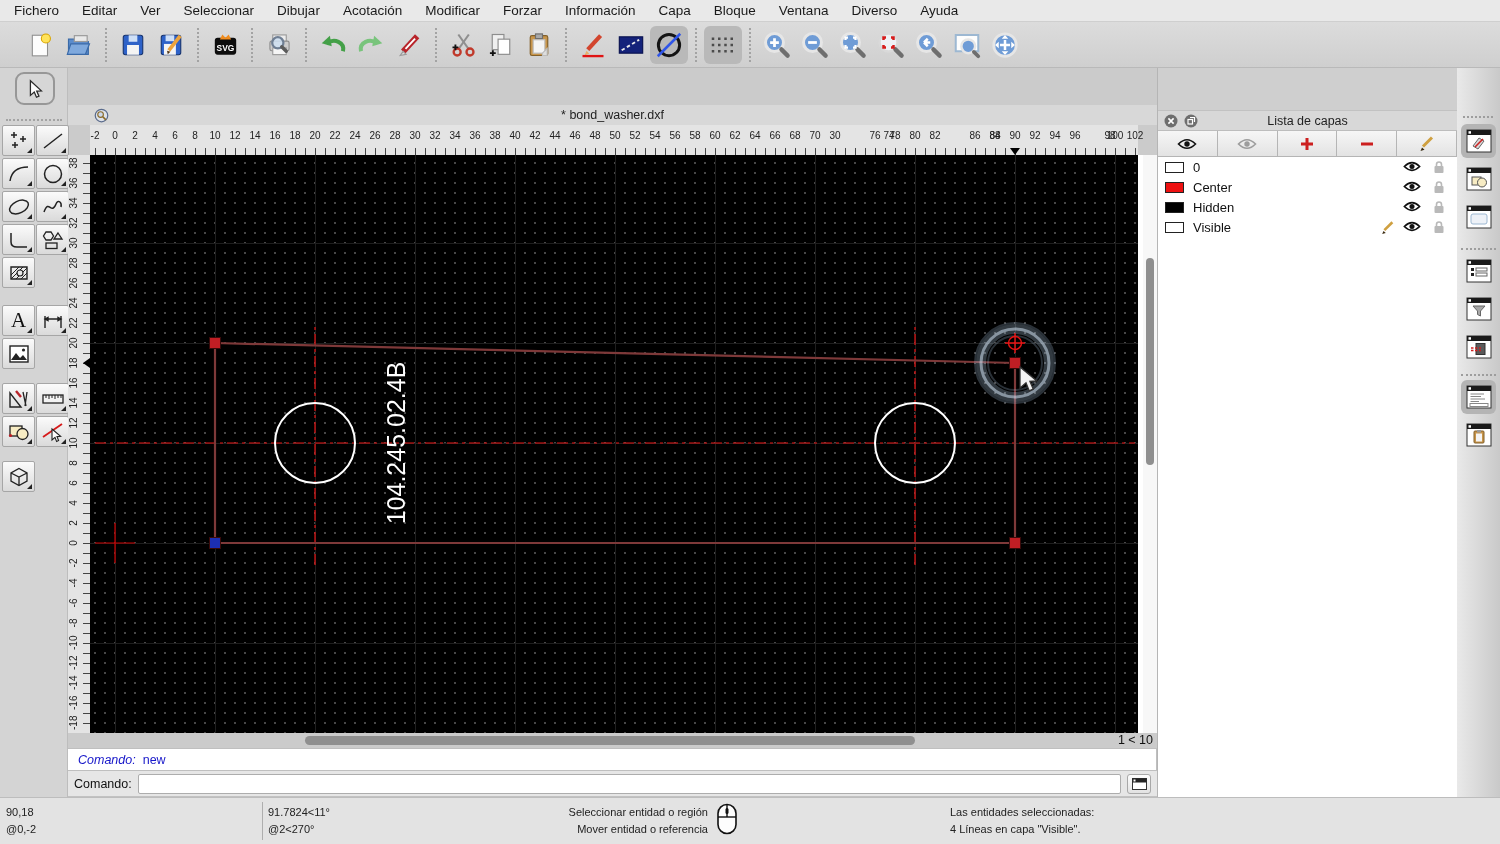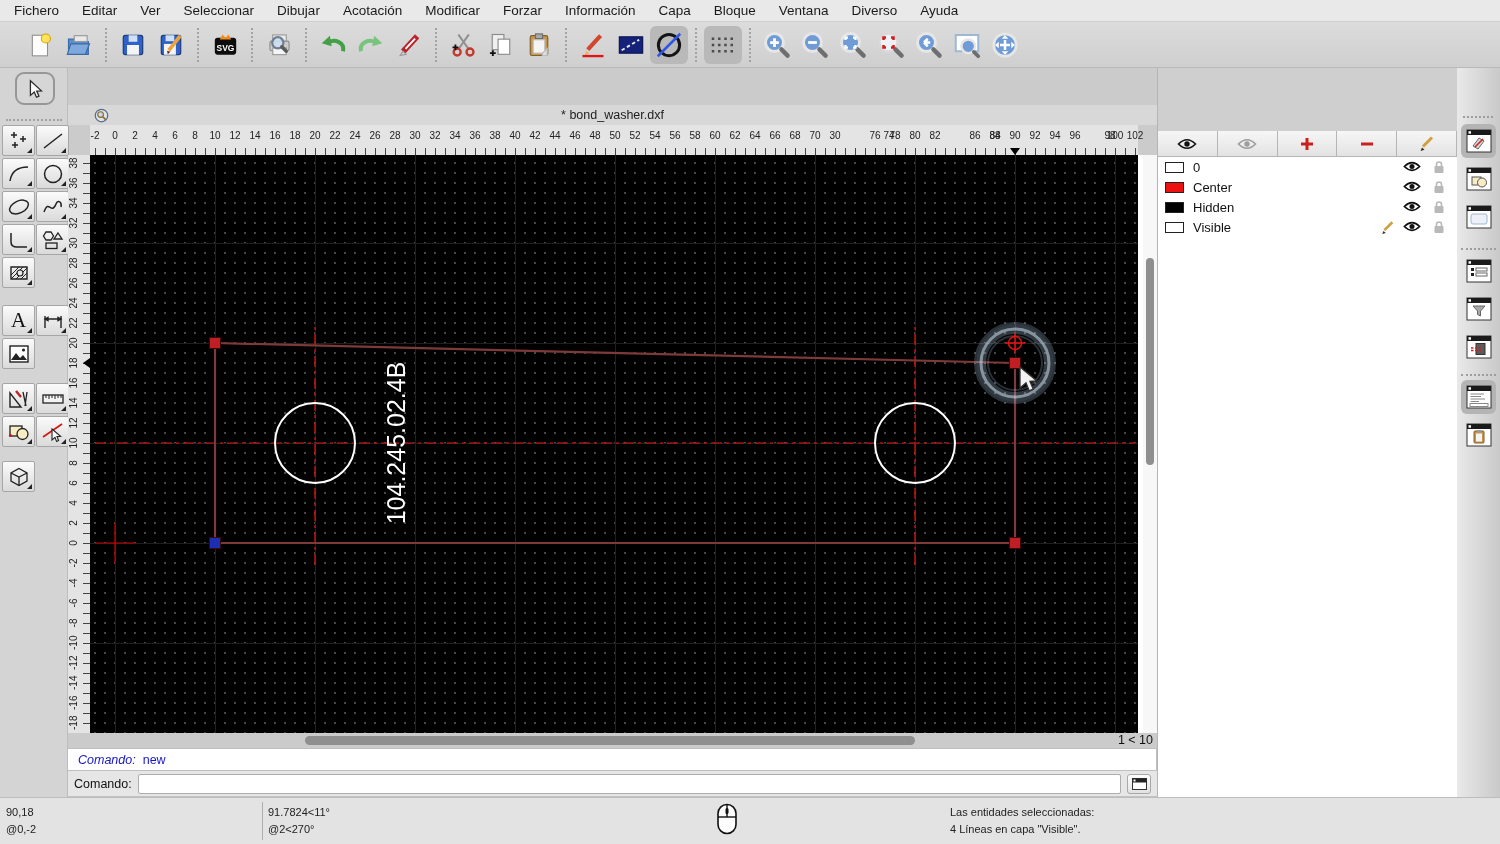--- a/index.html
+++ b/index.html
@@ -562,20 +562,32 @@
             <svg width="15" height="12" viewBox="0 0 15 12">
               <rect x="0.5" y="0.5" width="14" height="11" fill="#fff" stroke="#333"></rect>
               <rect x="0.5" y="0.5" width="14" height="4" fill="#222"></rect>
               <rect x="1.5" y="1.5" width="2" height="2" fill="#fff"></rect>
             </svg>
           </div>
       </div>
     </div>
 
     <div class="layer-panel">
+      <div class="lp-header">
+        <span class="lp-title">Lista de capas</span>
+        <svg class="lp-hbtn" width="14" height="14" viewBox="0 0 14 14">
+            <circle cx="7" cy="7" r="6.5" fill="#6e6e6e"></circle>
+            <path d="M4.4 4.4 l5.2 5.2 M9.6 4.4 l-5.2 5.2" stroke="#fff" stroke-width="1.6"></path>
+          </svg>
+        <svg class="lp-hbtn" width="14" height="14" viewBox="0 0 14 14">
+            <circle cx="7" cy="7" r="6.5" fill="#6e6e6e"></circle>
+            <rect x="4" y="5.5" width="4.5" height="4.5" fill="none" stroke="#fff" stroke-width="1.2"></rect>
+            <path d="M6 3.5 h4.5 V8" fill="none" stroke="#fff" stroke-width="1.2"></path>
+          </svg>
+      </div>
       <div class="lp-toolbar">
         <div class="lp-tbtn">
             <svg width="20" height="14" viewBox="0 0 20 14">
               <path d="M1.5 7 Q10 -1.5 18.5 7 Q10 15.5 1.5 7 Z" fill="none" stroke="#111" stroke-width="1.6"></path>
               <circle cx="10" cy="7" r="2.7" fill="#111"></circle>
             </svg>
           </div>
         <div class="lp-tbtn">
             <svg width="20" height="14" viewBox="0 0 20 14">
               <path d="M1.5 7 Q10 -1.5 18.5 7 Q10 15.5 1.5 7 Z" fill="none" stroke="#9d9d9d" stroke-width="1.6"></path>
@@ -747,20 +759,24 @@
   <div class="statusbar">
     <div class="st-col" style="left:6px;">
       <div>90,18</div>
       <div>@0,-2</div>
     </div>
     <div class="st-div"></div>
     <div class="st-col" style="left:268px;">
       <div>91.7824&lt;11°</div>
       <div>@2&lt;270°</div>
     </div>
+    <div class="st-col st-right" style="left:460px; width:248px;">
+      <div>Seleccionar entidad o región</div>
+      <div>Mover entidad o referencia</div>
+    </div>
     <svg style="position:absolute; left:716px; top:5px;" width="22" height="32" viewBox="0 0 22 32">
         <rect x="2" y="1.5" width="18" height="29" rx="9" fill="#fdfdfd" stroke="#111" stroke-width="1.6"></rect>
         <line x1="11" y1="1.5" x2="11" y2="14" stroke="#111" stroke-width="1.4"></line>
         <line x1="2" y1="14" x2="20" y2="14" stroke="#111" stroke-width="1.4"></line>
         <rect x="9.5" y="5" width="3" height="6" rx="1.5" fill="#111"></rect>
       </svg>
     <div class="st-col" style="left:950px;">
       <div>Las entidades seleccionadas:</div>
       <div>4 Líneas en capa "Visible".</div>
     </div>

